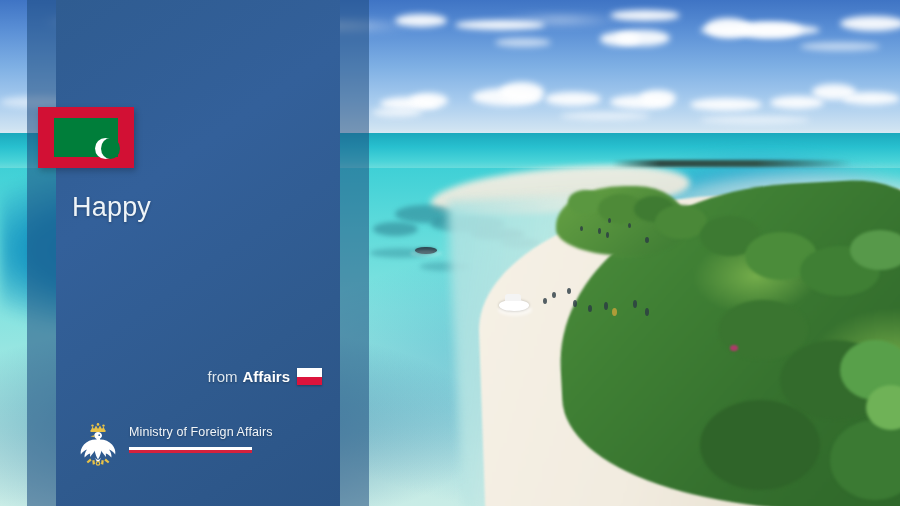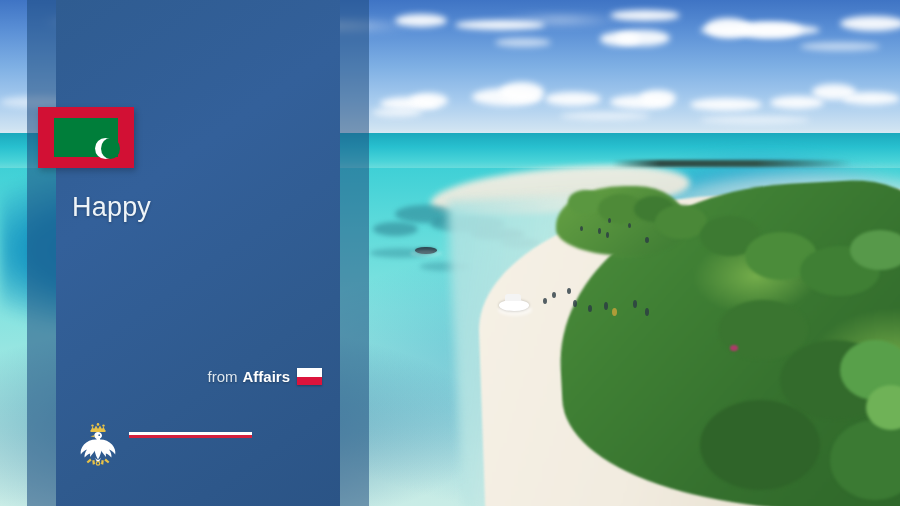--- a/index.html
+++ b/index.html
@@ -272,20 +272,21 @@
 
         <path d="M14.2 37.5 L10.6 40.8 L12 42.2 L15.6 39.6 Z" fill="#e8c247"></path>
         <path d="M29.8 37.5 L33.4 40.8 L32 42.2 L28.4 39.6 Z" fill="#e8c247"></path>
         <path d="M16.2 39.4 L16.8 43.8 L19 43 L18.4 39 Z" fill="#e8c247"></path>
         <path d="M27.8 39.4 L27.2 43.8 L25 43 L25.6 39 Z" fill="#e8c247"></path>
         <circle cx="22" cy="42.4" r="2.3" fill="#e8c247"></circle>
         <circle cx="22" cy="42.4" r="1.1" fill="#2f5c91"></circle>
       </g>
     </svg>
     <div id="lockup-text">
+      <div class="min-line">Ministry of Foreign Affairs</div>
       <div id="min-stripe">
         <div id="stripe-white"></div>
         <div id="stripe-red"></div>
       </div>
     </div>
   </div>
 
 </div>
 
 </body></html>

